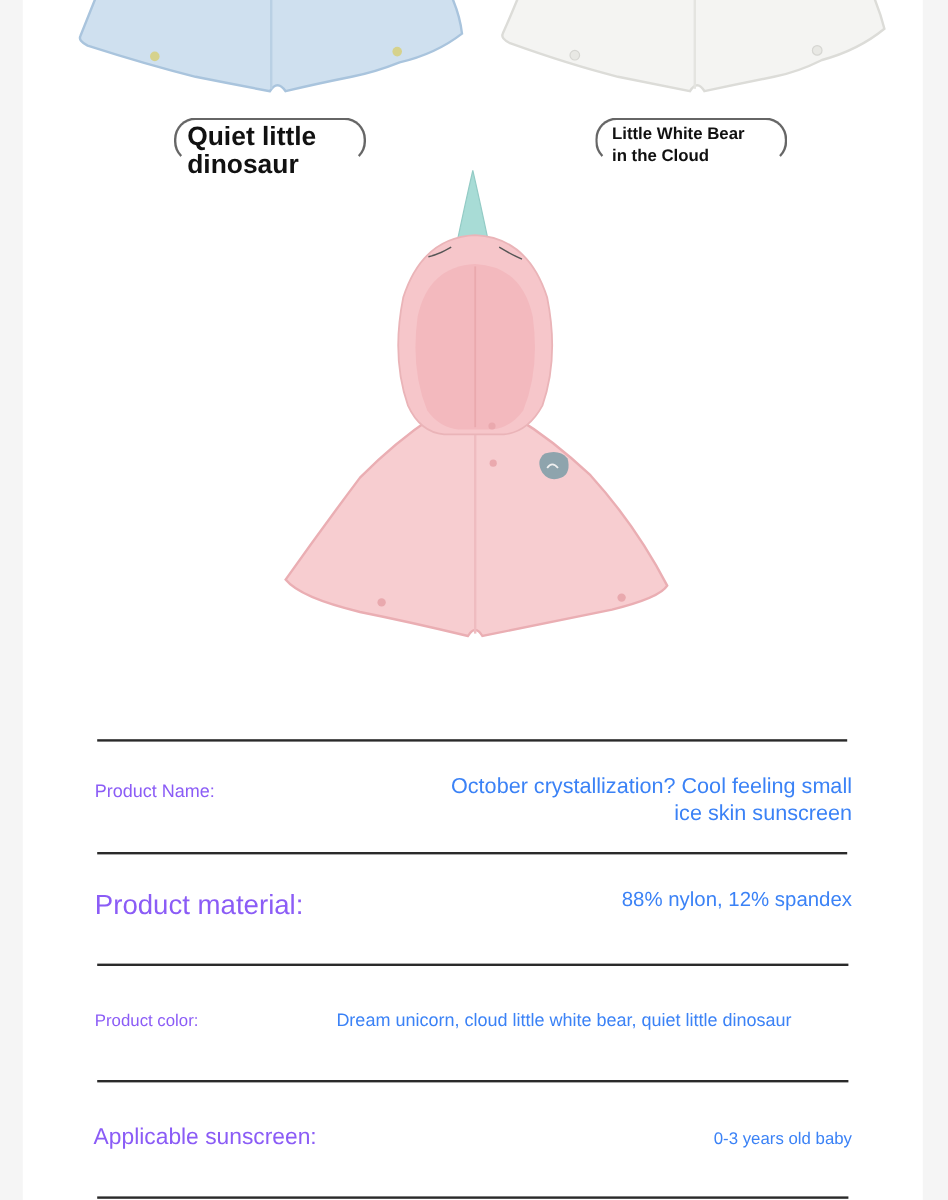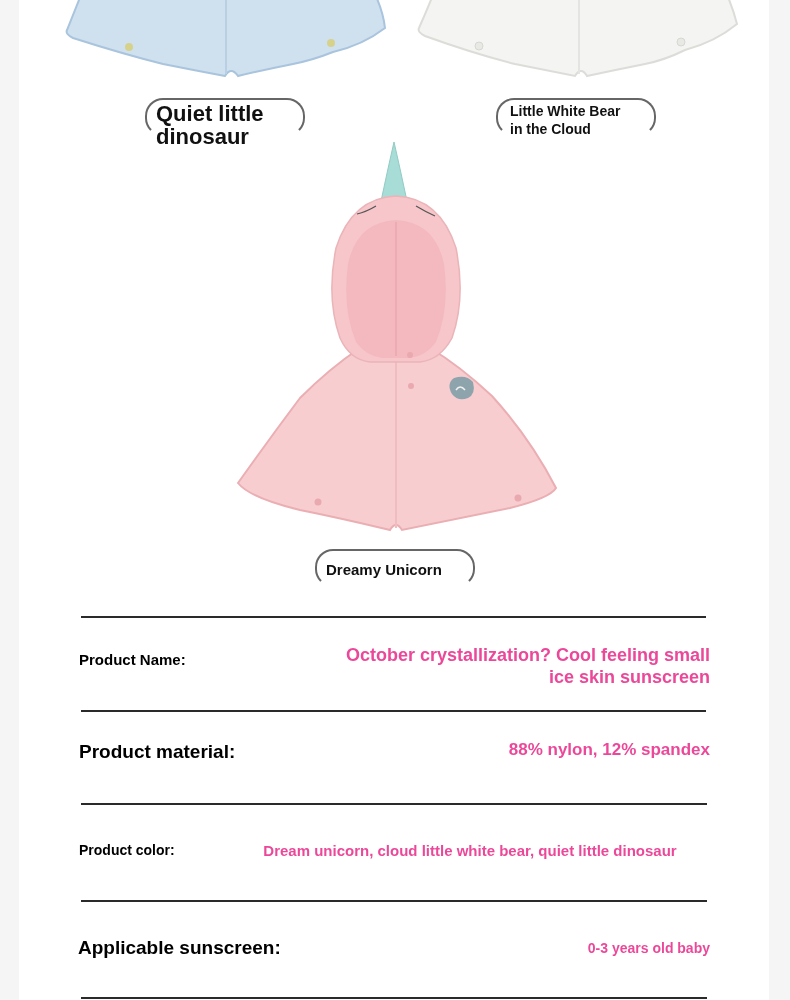--- a/index.html
+++ b/index.html
@@ -9,22 +9,22 @@
 
   
   .cape-svg { position: absolute; overflow: visible; }
 
   
   .pill { position: absolute; border: 2px solid #666; border-bottom-color: transparent; border-radius: 18px; background: #fff; }
   .pill .txt { position: absolute; font-weight: bold; color: #111; white-space: pre-line; line-height: 1.05; }
 
   
   .rule { position: absolute; height: 1.5px; background: #2a2a2a; }
-  .spec-label { position: absolute; font-weight: bold; color: #000000; white-space: nowrap; }
-  .spec-value { position: absolute; font-weight: bold; color: #ec4899; text-align: right; white-space: pre-line; }
+  .spec-label { position: absolute; font-weight: normal; color: #8b5cf6; white-space: nowrap; }
+  .spec-value { position: absolute; font-weight: normal; color: #3b82f6; text-align: right; white-space: pre-line; }
 </style>
 </head>
 <body>
 
 <div class="page">
 
   <svg class="cape-svg" style="left:44px; top:-10px;" width="330" height="100" viewBox="0 0 330 100">
     <path d="M20,0 L310,0 Q320,20 322,38 Q300,55 270,62 Q250,70 230,74 Q200,80 175,86 Q168,76 162,86 Q130,80 100,74 Q60,64 10,48 Q2,44 4,40 Q12,20 20,0 Z" fill="#cfe0ef" stroke="#a9c4dd" stroke-width="2"></path>
     <line x1="163" y1="0" x2="163" y2="84" stroke="#b9d0e4" stroke-width="2"></line>
     <circle cx="66" cy="57" r="4" fill="#d6d28c"></circle>
@@ -65,37 +65,34 @@
 
     <circle cx="180" cy="217" r="3" fill="#eaa9ae"></circle>
     <circle cx="181" cy="248" r="3" fill="#eaa9ae"></circle>
     <circle cx="88" cy="364" r="3.5" fill="#e9a9ae"></circle>
     <circle cx="288" cy="360" r="3.5" fill="#e9a9ae"></circle>
 
     <path d="M224,240 Q236,236 243,244 Q246,256 238,260 Q228,264 222,256 Q216,246 224,240 Z" fill="#8ea4ad"></path>
     <path d="M226,252 Q230,246 235,252" stroke="#f0f0f0" stroke-width="1.5" fill="none"></path>
   </svg>
 
-  <div class="pill" style="left:296px; top:549px; width:160px; height:38px;">
-    <span class="txt" style="left:9px; top:11px; font-size:15px;">Dreamy Unicorn</span>
-  </div>
 
   <div>
     <div class="rule" style="left:62px; top:616px; width:625px;"></div>
 
     <div>
       <span class="spec-label" style="left:60px; top:651px; font-size:15px;">Product Name:</span>
       <span class="spec-value" style="right:59px; top:644px; font-size:18px; line-height:22px; width:420px;">October crystallization? Cool feeling small
 ice skin sunscreen</span>
     </div>
 
     <div class="rule" style="left:62px; top:710px; width:625px;"></div>
 
     <div>
-      <span class="spec-label" style="left:60px; top:741px; font-size:19px;">Product material:</span>
+      <span class="spec-label" style="left:60px; top:741px; font-size:23px;">Product material:</span>
       <span class="spec-value" style="right:59px; top:740px; font-size:17px; width:420px;">88% nylon, 12% spandex</span>
     </div>
 
     <div class="rule" style="left:62px; top:803px; width:626px;"></div>
 
     <div>
       <span class="spec-label" style="left:60px; top:842px; font-size:14px;">Product color:</span>
       <span class="spec-value" style="right:59px; top:842px; font-size:15px; width:480px;text-align:center;">Dream unicorn, cloud little white bear, quiet little dinosaur</span>
     </div>
 

